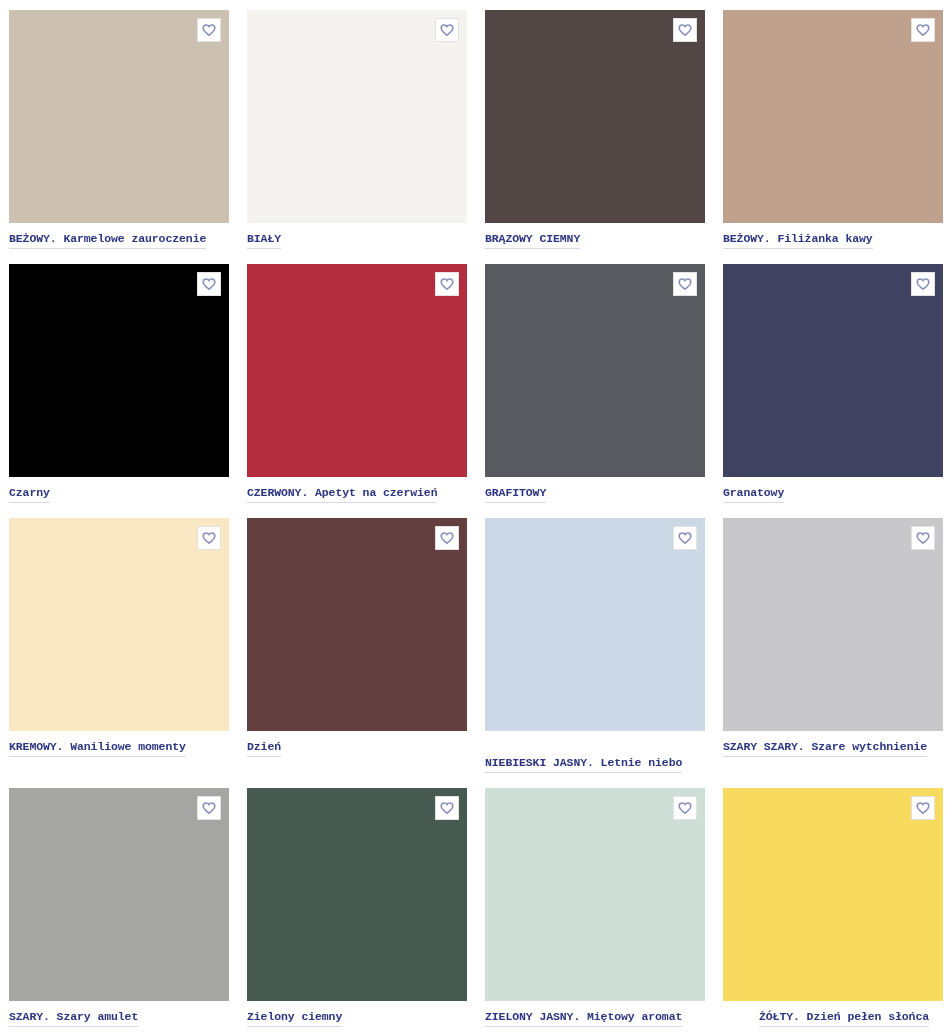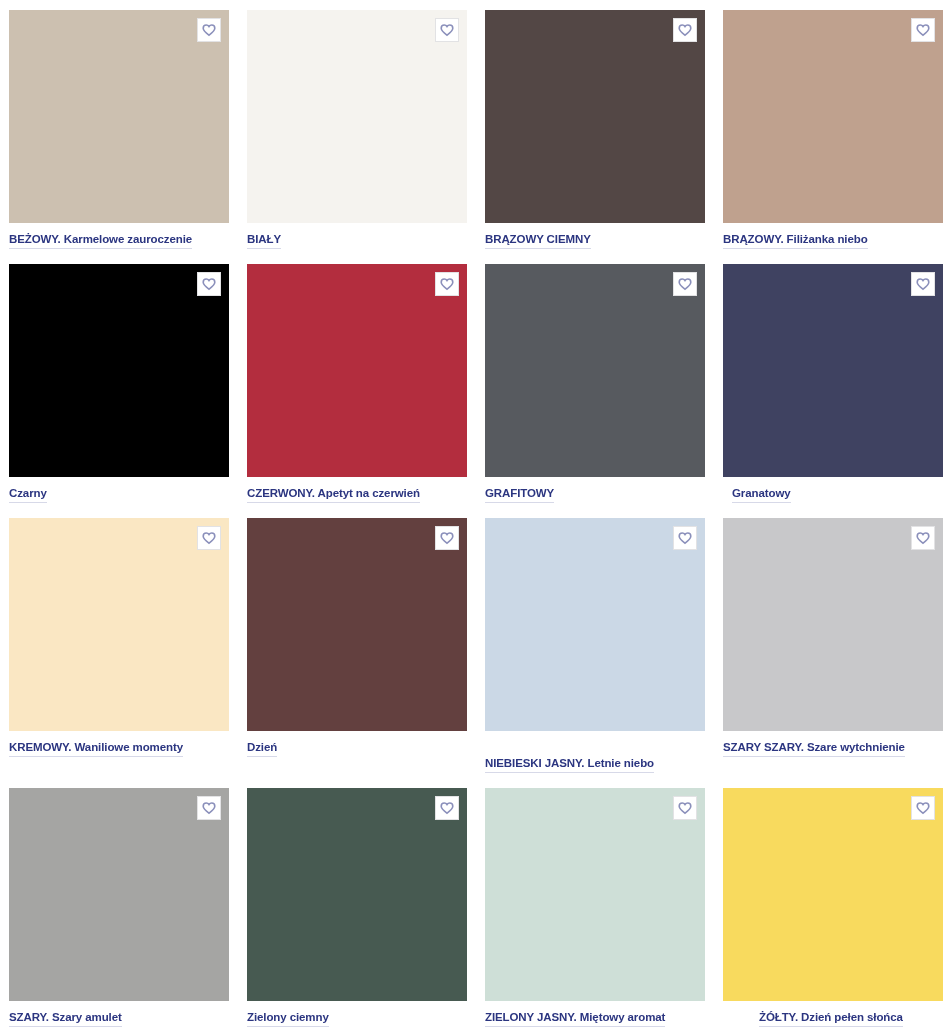--- a/index.html
+++ b/index.html
@@ -21,20 +21,21 @@
     grid-template-columns: repeat(4, 220px);
     column-gap: 18px;
     row-gap: 15px;
     padding: 10px 0 0 9px;
   }
 
   .swatch-card {
     width: 179px;
     display: block;
     position: relative;
+    font-family: Liberation Mono, monospace;
   }
 
   .swatch-color {
     position: relative;
     width: 220px;
     height: 213px;
     display: block;
   }
 
   .fav-button {
@@ -101,21 +102,21 @@
             <path d="M7 12.2 C3.6 9.6 1.2 7.8 1.2 5.2 C1.2 3.3 2.6 2 4.3 2 C5.4 2 6.4 2.6 7 3.5 C7.6 2.6 8.6 2 9.7 2 C11.4 2 12.8 3.3 12.8 5.2 C12.8 7.8 10.4 9.6 7 12.2 Z" stroke="#8b90bb"></path>
           </svg>
         </button>
       </div><a class="swatch-label" href="#" style="color: rgb(43, 53, 128);">BRĄZOWY CIEMNY</a></div>
     <div class="swatch-card"><div class="swatch-color" style="background: rgb(191, 161, 142);">
         <button class="fav-button" title="Add to favourites">
           <svg viewBox="0 0 14 14">
             <path d="M7 12.2 C3.6 9.6 1.2 7.8 1.2 5.2 C1.2 3.3 2.6 2 4.3 2 C5.4 2 6.4 2.6 7 3.5 C7.6 2.6 8.6 2 9.7 2 C11.4 2 12.8 3.3 12.8 5.2 C12.8 7.8 10.4 9.6 7 12.2 Z" stroke="#8b90bb"></path>
           </svg>
         </button>
-      </div><a class="swatch-label" href="#" style="color: rgb(43, 53, 128);">BRĄZOWY. Filiżanka niebo</a></div>
+      </div><a class="swatch-label" href="#" style="color: rgb(43, 53, 128);">BEŻOWY. Filiżanka kawy</a></div>
     <div class="swatch-card"><div class="swatch-color" style="background: rgb(0, 0, 0);">
         <button class="fav-button" title="Add to favourites">
           <svg viewBox="0 0 14 14">
             <path d="M7 12.2 C3.6 9.6 1.2 7.8 1.2 5.2 C1.2 3.3 2.6 2 4.3 2 C5.4 2 6.4 2.6 7 3.5 C7.6 2.6 8.6 2 9.7 2 C11.4 2 12.8 3.3 12.8 5.2 C12.8 7.8 10.4 9.6 7 12.2 Z" stroke="#8b90bb"></path>
           </svg>
         </button>
       </div><a class="swatch-label" href="#" style="color: rgb(43, 53, 128);">Czarny</a></div>
     <div class="swatch-card"><div class="swatch-color" style="background: rgb(179, 45, 62);">
         <button class="fav-button" title="Add to favourites">
           <svg viewBox="0 0 14 14">
@@ -129,21 +130,21 @@
             <path d="M7 12.2 C3.6 9.6 1.2 7.8 1.2 5.2 C1.2 3.3 2.6 2 4.3 2 C5.4 2 6.4 2.6 7 3.5 C7.6 2.6 8.6 2 9.7 2 C11.4 2 12.8 3.3 12.8 5.2 C12.8 7.8 10.4 9.6 7 12.2 Z" stroke="#8b90bb"></path>
           </svg>
         </button>
       </div><a class="swatch-label" href="#" style="color: rgb(43, 53, 128);">GRAFITOWY</a></div>
     <div class="swatch-card"><div class="swatch-color" style="background: rgb(63, 66, 97);">
         <button class="fav-button" title="Add to favourites">
           <svg viewBox="0 0 14 14">
             <path d="M7 12.2 C3.6 9.6 1.2 7.8 1.2 5.2 C1.2 3.3 2.6 2 4.3 2 C5.4 2 6.4 2.6 7 3.5 C7.6 2.6 8.6 2 9.7 2 C11.4 2 12.8 3.3 12.8 5.2 C12.8 7.8 10.4 9.6 7 12.2 Z" stroke="#8b90bb"></path>
           </svg>
         </button>
-      </div><a class="swatch-label" href="#" style="color: rgb(43, 53, 128); margin-left: 9px;">Granatowy</a></div>
+      </div><a class="swatch-label" href="#" style="color: rgb(43, 53, 128);">Granatowy</a></div>
     <div class="swatch-card"><div class="swatch-color" style="background: rgb(250, 231, 195);">
         <button class="fav-button" title="Add to favourites">
           <svg viewBox="0 0 14 14">
             <path d="M7 12.2 C3.6 9.6 1.2 7.8 1.2 5.2 C1.2 3.3 2.6 2 4.3 2 C5.4 2 6.4 2.6 7 3.5 C7.6 2.6 8.6 2 9.7 2 C11.4 2 12.8 3.3 12.8 5.2 C12.8 7.8 10.4 9.6 7 12.2 Z" stroke="#8b90bb"></path>
           </svg>
         </button>
       </div><a class="swatch-label" href="#" style="color: rgb(43, 53, 128);">KREMOWY. Waniliowe momenty</a></div>
     <div class="swatch-card"><div class="swatch-color" style="background: rgb(99, 64, 63);">
         <button class="fav-button" title="Add to favourites">
           <svg viewBox="0 0 14 14">

